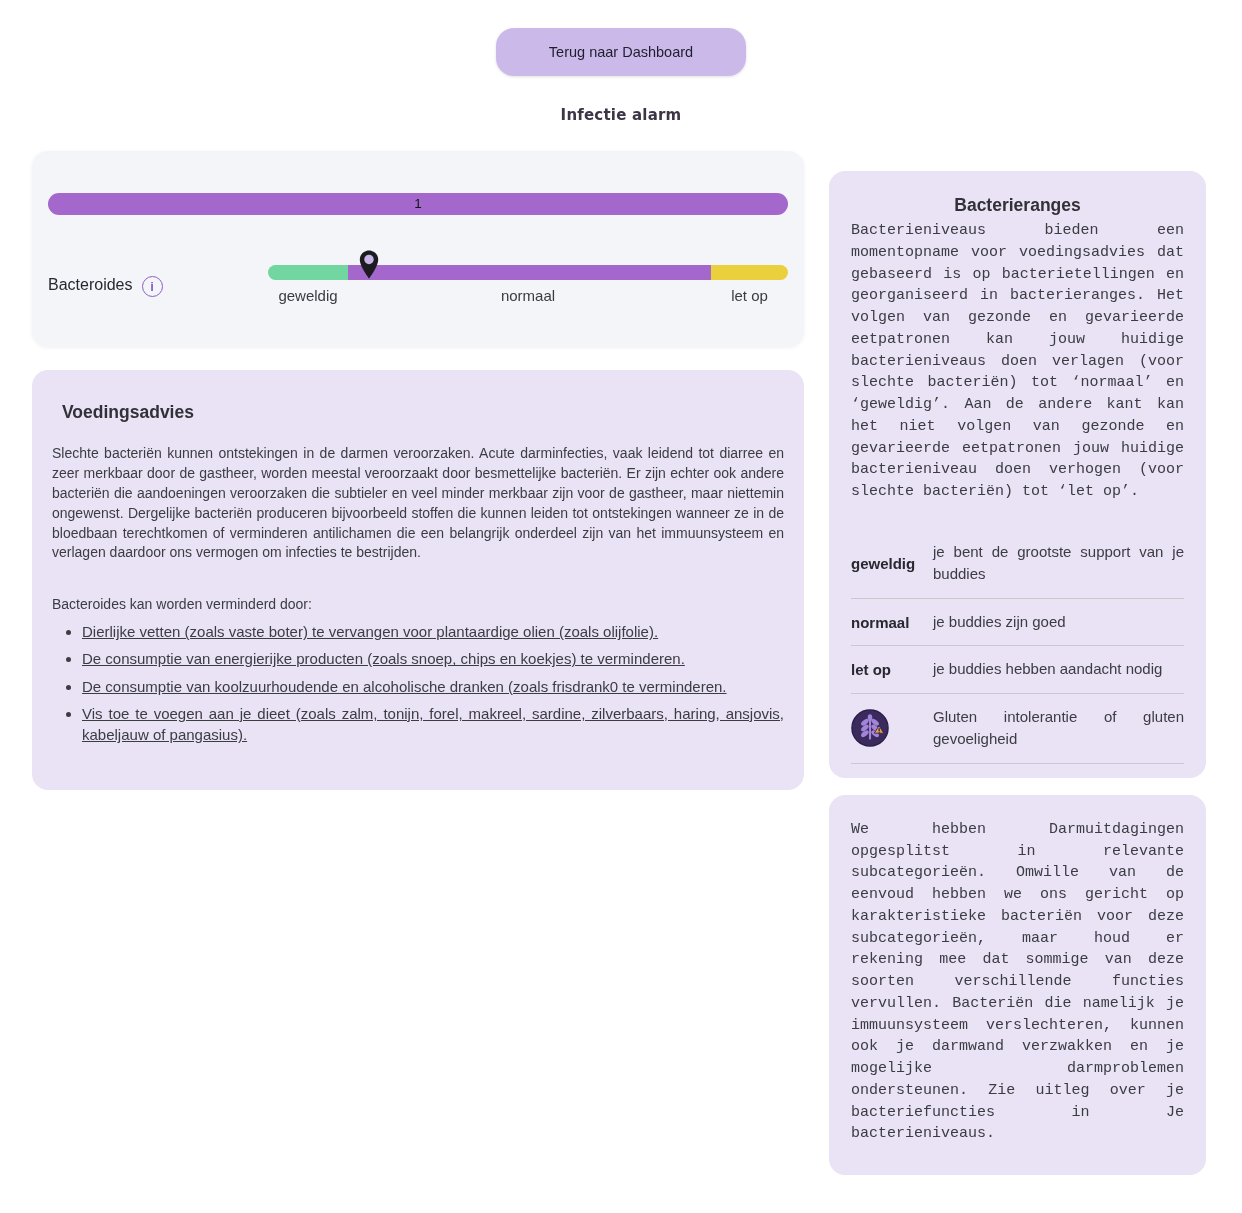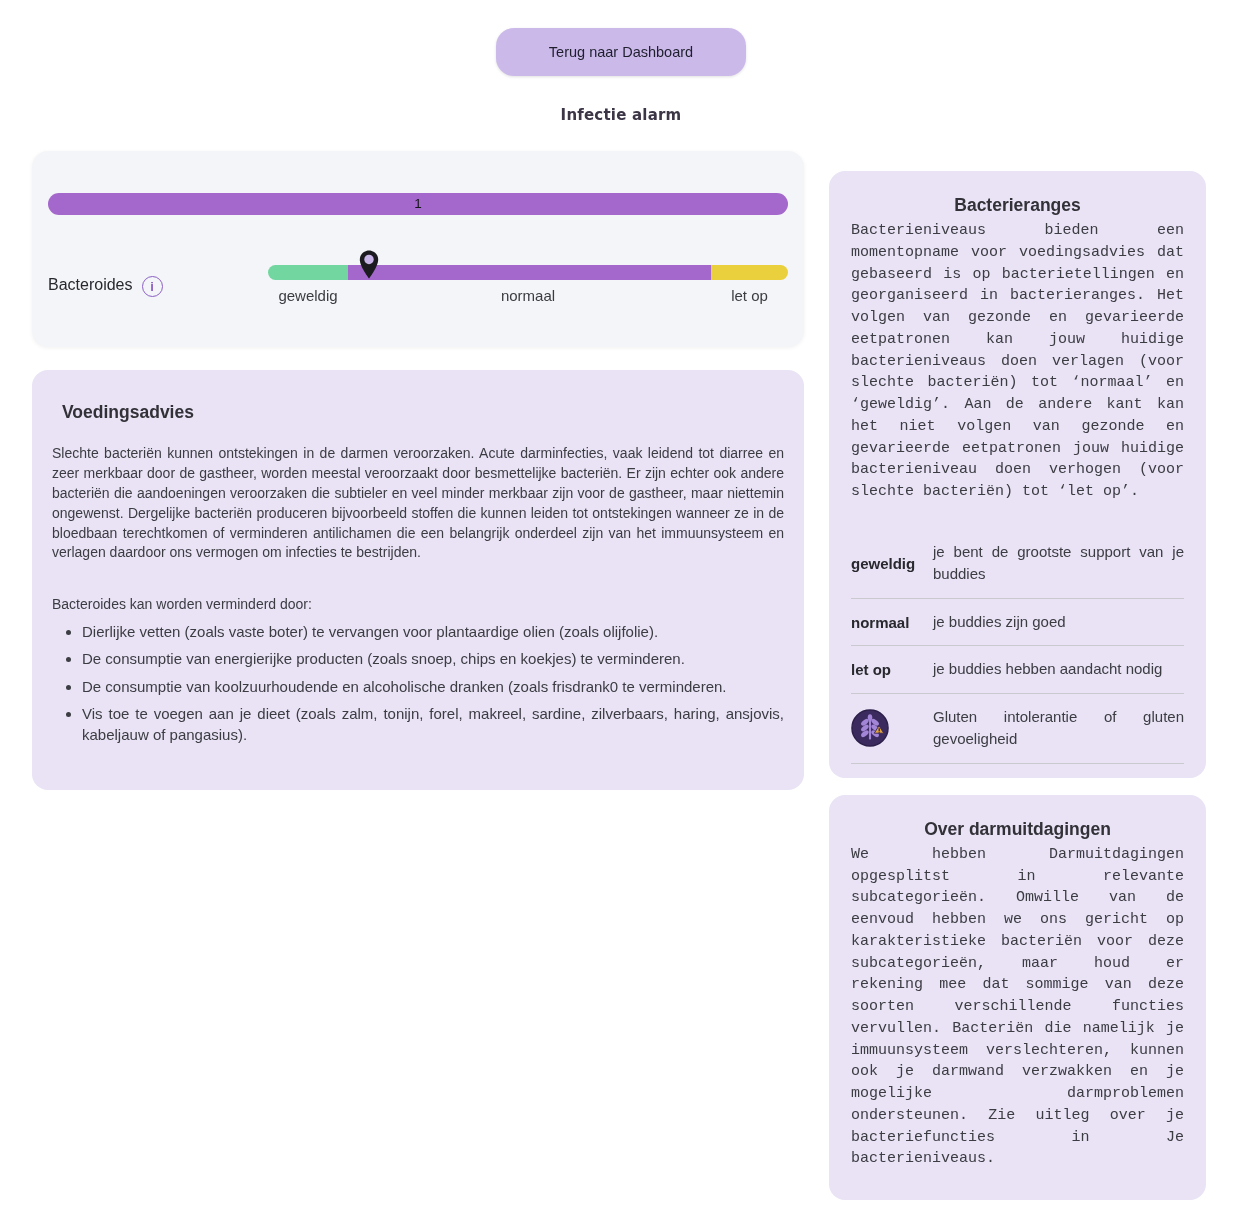--- a/index.html
+++ b/index.html
@@ -66,21 +66,21 @@
   .range-labels .lbl{position:absolute;top:0;transform:translateX(-50%);white-space:nowrap;}
   .lbl-good{left:7.7%;}
   .lbl-normal{left:50%;}
   .lbl-attention{left:92.6%;}
   
   .lavender{background:var(--lavender-card);}
   .advice-card{margin-top:23px;padding:32px 20px 32px;}
   .advice-card h2{margin:0 0 0 10px;font-size:17.5px;color:#333138;}
   .advice-card p{margin:21px 0 0;font-size:14px;line-height:1.42;text-align:justify;}
   .advice-card p.intro{margin-top:32px;}
-  .advice-card ul{margin:5px 0 12px;padding-left:30px;}
+  .advice-card ul{margin:5px 0 12px;padding-left:30px;text-decoration:underline;}
   .advice-card li{margin-top:6px;font-size:15px;line-height:1.42;text-align:justify;}
   
   .ranges-card{padding:20px 22px 14px;}
   .about-card{margin-top:17px;padding:20px 22px 30px;}
   .card-title-center{margin:4px 0 0;text-align:center;font-size:17.5px;color:#333138;}
   .card-body{margin:4px 0 0;font-size:15px;line-height:1.45;text-align:justify;font-family:Liberation Mono, monospace;}
   .legend{margin-top:26px;}
   .legend-row{display:flex;align-items:center;padding:12px 0;border-top:1px solid var(--divider);}
   .legend-row:first-child{border-top:none;}
   .legend-row:last-child{border-bottom:1px solid var(--divider);}
@@ -178,19 +178,18 @@
                 <rect x="29" y="20.2" width="1.4" height="3" fill="#3b2a5e"></rect>
                 <rect x="29" y="23.8" width="1.4" height="1.2" fill="#3b2a5e"></rect>
               </svg>
             </div>
             <div class="legend-desc">Gluten intolerantie of gluten gevoeligheid</div>
           </div>
         </div>
       </section>
 
       <section class="card lavender about-card">
-        <h2 class="card-title-center">Over darmuitdagingen</h2>
         <p class="card-body">We hebben Darmuitdagingen opgesplitst in relevante subcategorieën. Omwille van de eenvoud hebben we ons gericht op karakteristieke bacteriën voor deze subcategorieën, maar houd er rekening mee dat sommige van deze soorten verschillende functies vervullen. Bacteriën die namelijk je immuunsysteem verslechteren, kunnen ook je darmwand verzwakken en je mogelijke darmproblemen ondersteunen. Zie uitleg over je bacteriefuncties in Je bacterieniveaus.</p>
       </section>
 
     </div>
   </div>
 </div>
 
 </body></html>

